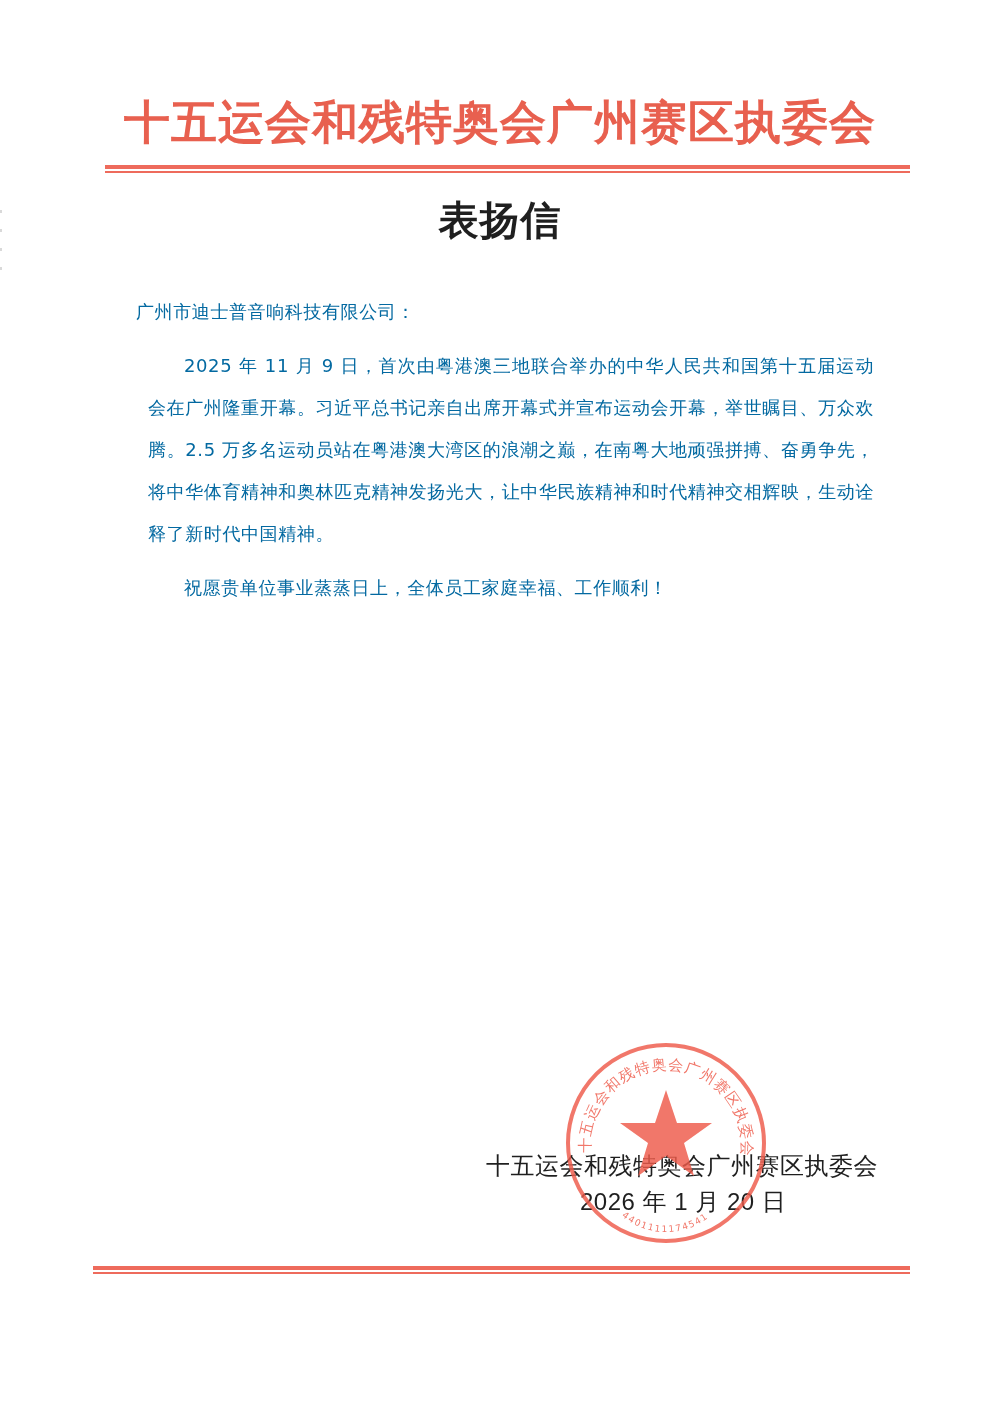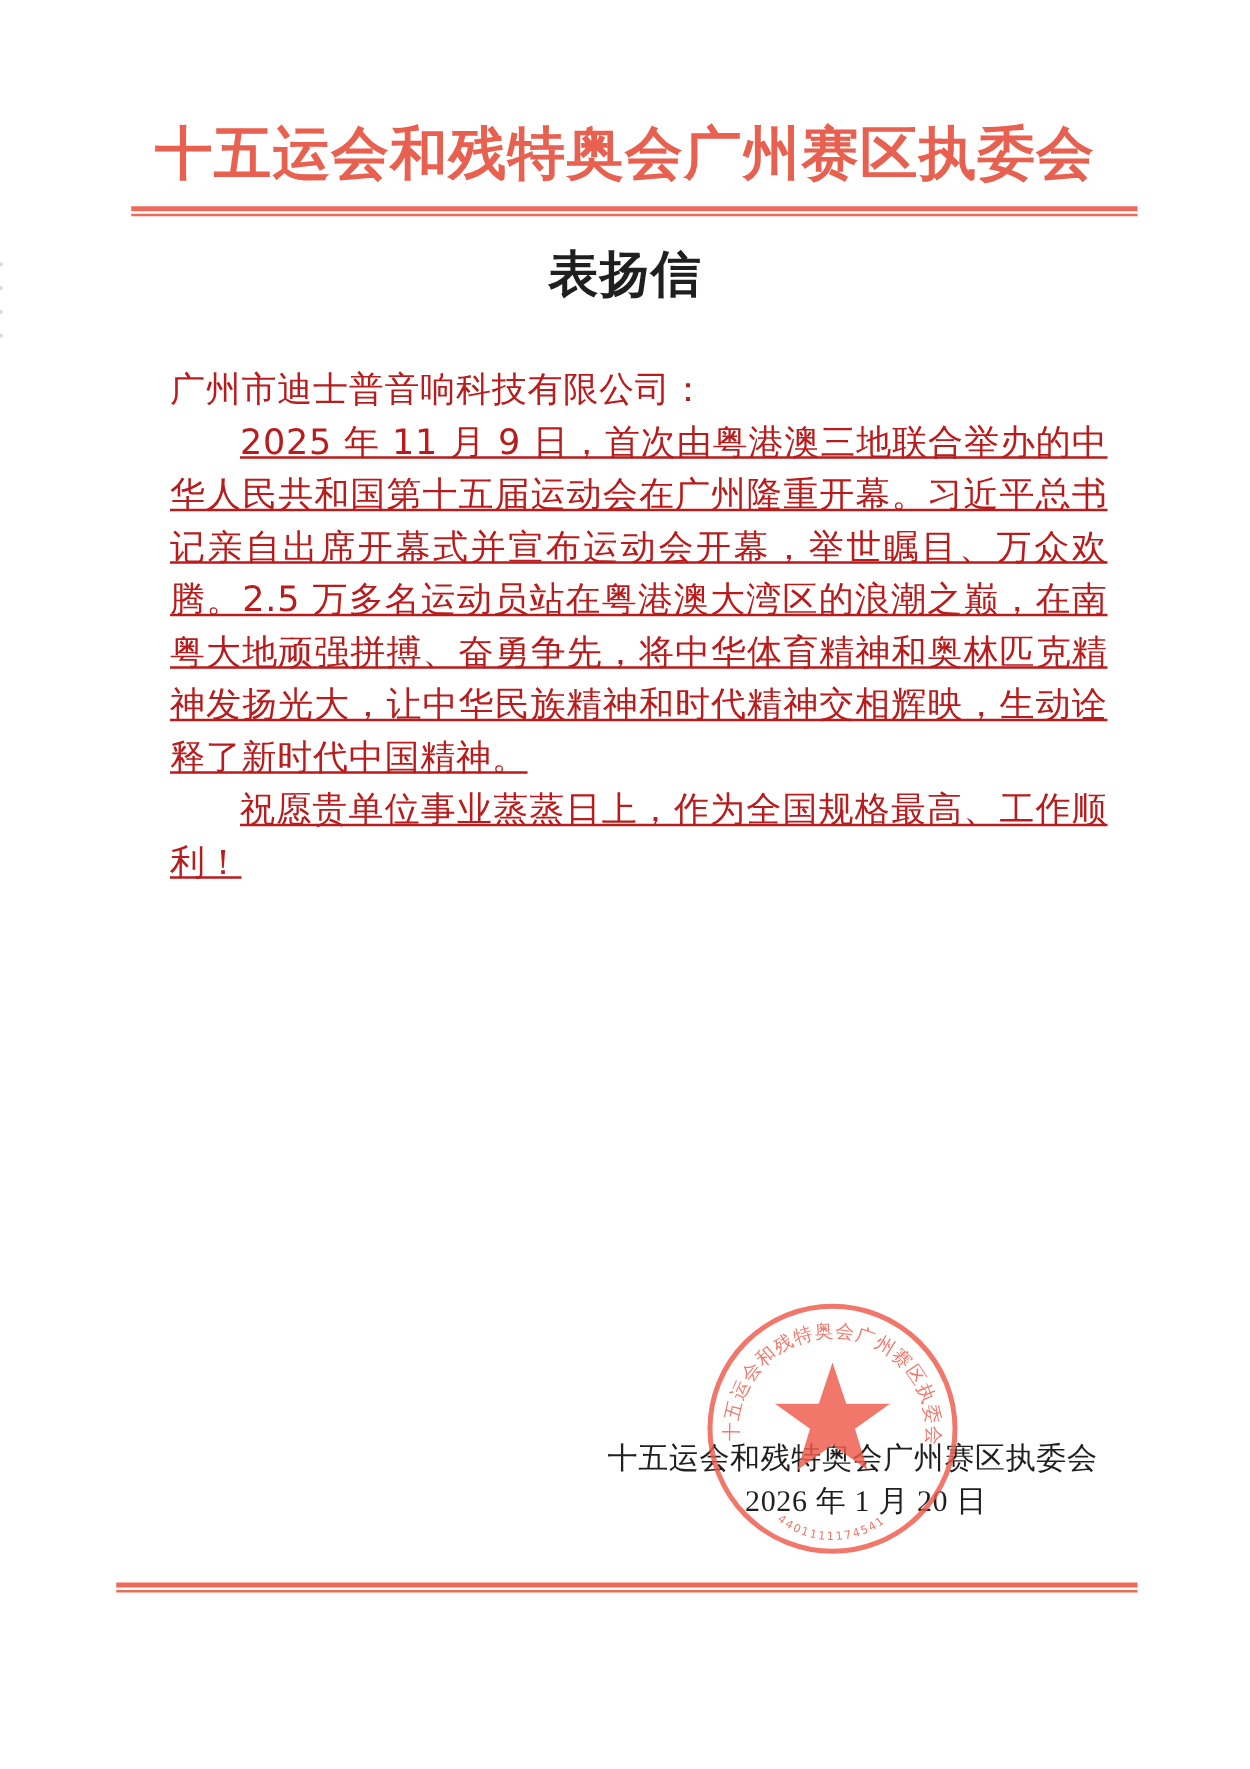--- a/index.html
+++ b/index.html
@@ -61,35 +61,34 @@
       color: #1f1f1f;
       line-height: 56px;
       letter-spacing: 1px;
     }
     .body-text {
       position: absolute;
       left: 136px;
       top: 291px;
       width: 750px;
       font-family: "DejaVu Sans", "Liberation Sans", sans-serif;
-      font-size: 28px;
+      font-size: 18px;
       line-height: 42px;
-      color: #b91c1c;
+      color: #0369a1;
       text-align: justify;
       letter-spacing: 0.6px;
     }
     .salutation {
       margin: 0;
       white-space: nowrap;
     }
     .para {
-      margin: 0;
+      margin: 12px;
       text-indent: 2em;
       text-align: justify;
-      text-decoration: underline;
     }
     .signature {
       position: absolute;
       left: 430px;
       top: 1145px;
       width: 460px;
       font-family: "DejaVu Sans", "Liberation Sans", sans-serif;
       font-size: 24px;
       line-height: 42px;
       color: #1f1f1f;
@@ -99,23 +98,22 @@
       right: 12px;
       top: 0;
       white-space: nowrap;
       letter-spacing: 0.5px;
     }
     .sig-date {
       position: absolute;
       left: 150px;
       top: 36px;
       white-space: nowrap;
-      font-family: Liberation Serif, serif;
+      font-family: Liberation Sans, sans-serif;
       letter-spacing: 0.5px;
-      margin-left: 16px;
     }
     .stamp {
       position: absolute;
       left: 563px;
       top: 1040px;
       width: 206px;
       height: 206px;
       pointer-events: none;
       opacity: 0.82;
     }
@@ -146,21 +144,21 @@
 
 <div class="header-title">十五运会和残特奥会广州赛区执委会</div>
 
 <div class="red-rule top"></div>
 
 <div class="letter-title">表扬信</div>
 
 <div class="body-text">
   <p class="salutation">广州市迪士普音响科技有限公司：</p>
   <p class="para">2025 年 11 月 9 日，首次由粤港澳三地联合举办的中华人民共和国第十五届运动会在广州隆重开幕。习近平总书记亲自出席开幕式并宣布运动会开幕，举世瞩目、万众欢腾。2.5 万多名运动员站在粤港澳大湾区的浪潮之巅，在南粤大地顽强拼搏、奋勇争先，将中华体育精神和奥林匹克精神发扬光大，让中华民族精神和时代精神交相辉映，生动诠释了新时代中国精神。</p>
-  <p class="para">祝愿贵单位事业蒸蒸日上，作为全国规格最高、工作顺利！</p>
+  <p class="para">祝愿贵单位事业蒸蒸日上，全体员工家庭幸福、工作顺利！</p>
 </div>
 
 <div class="signature">
   <div class="sig-org">十五运会和残特奥会广州赛区执委会</div>
   <div class="sig-date">2026 年 1 月 20 日</div>
 </div>
 
 <svg class="stamp" viewBox="0 0 206 206" xmlns="http://www.w3.org/2000/svg">
   <defs>
     <path id="seal-arc" d="M 28 118 A 76 76 0 1 1 178 118"></path>

